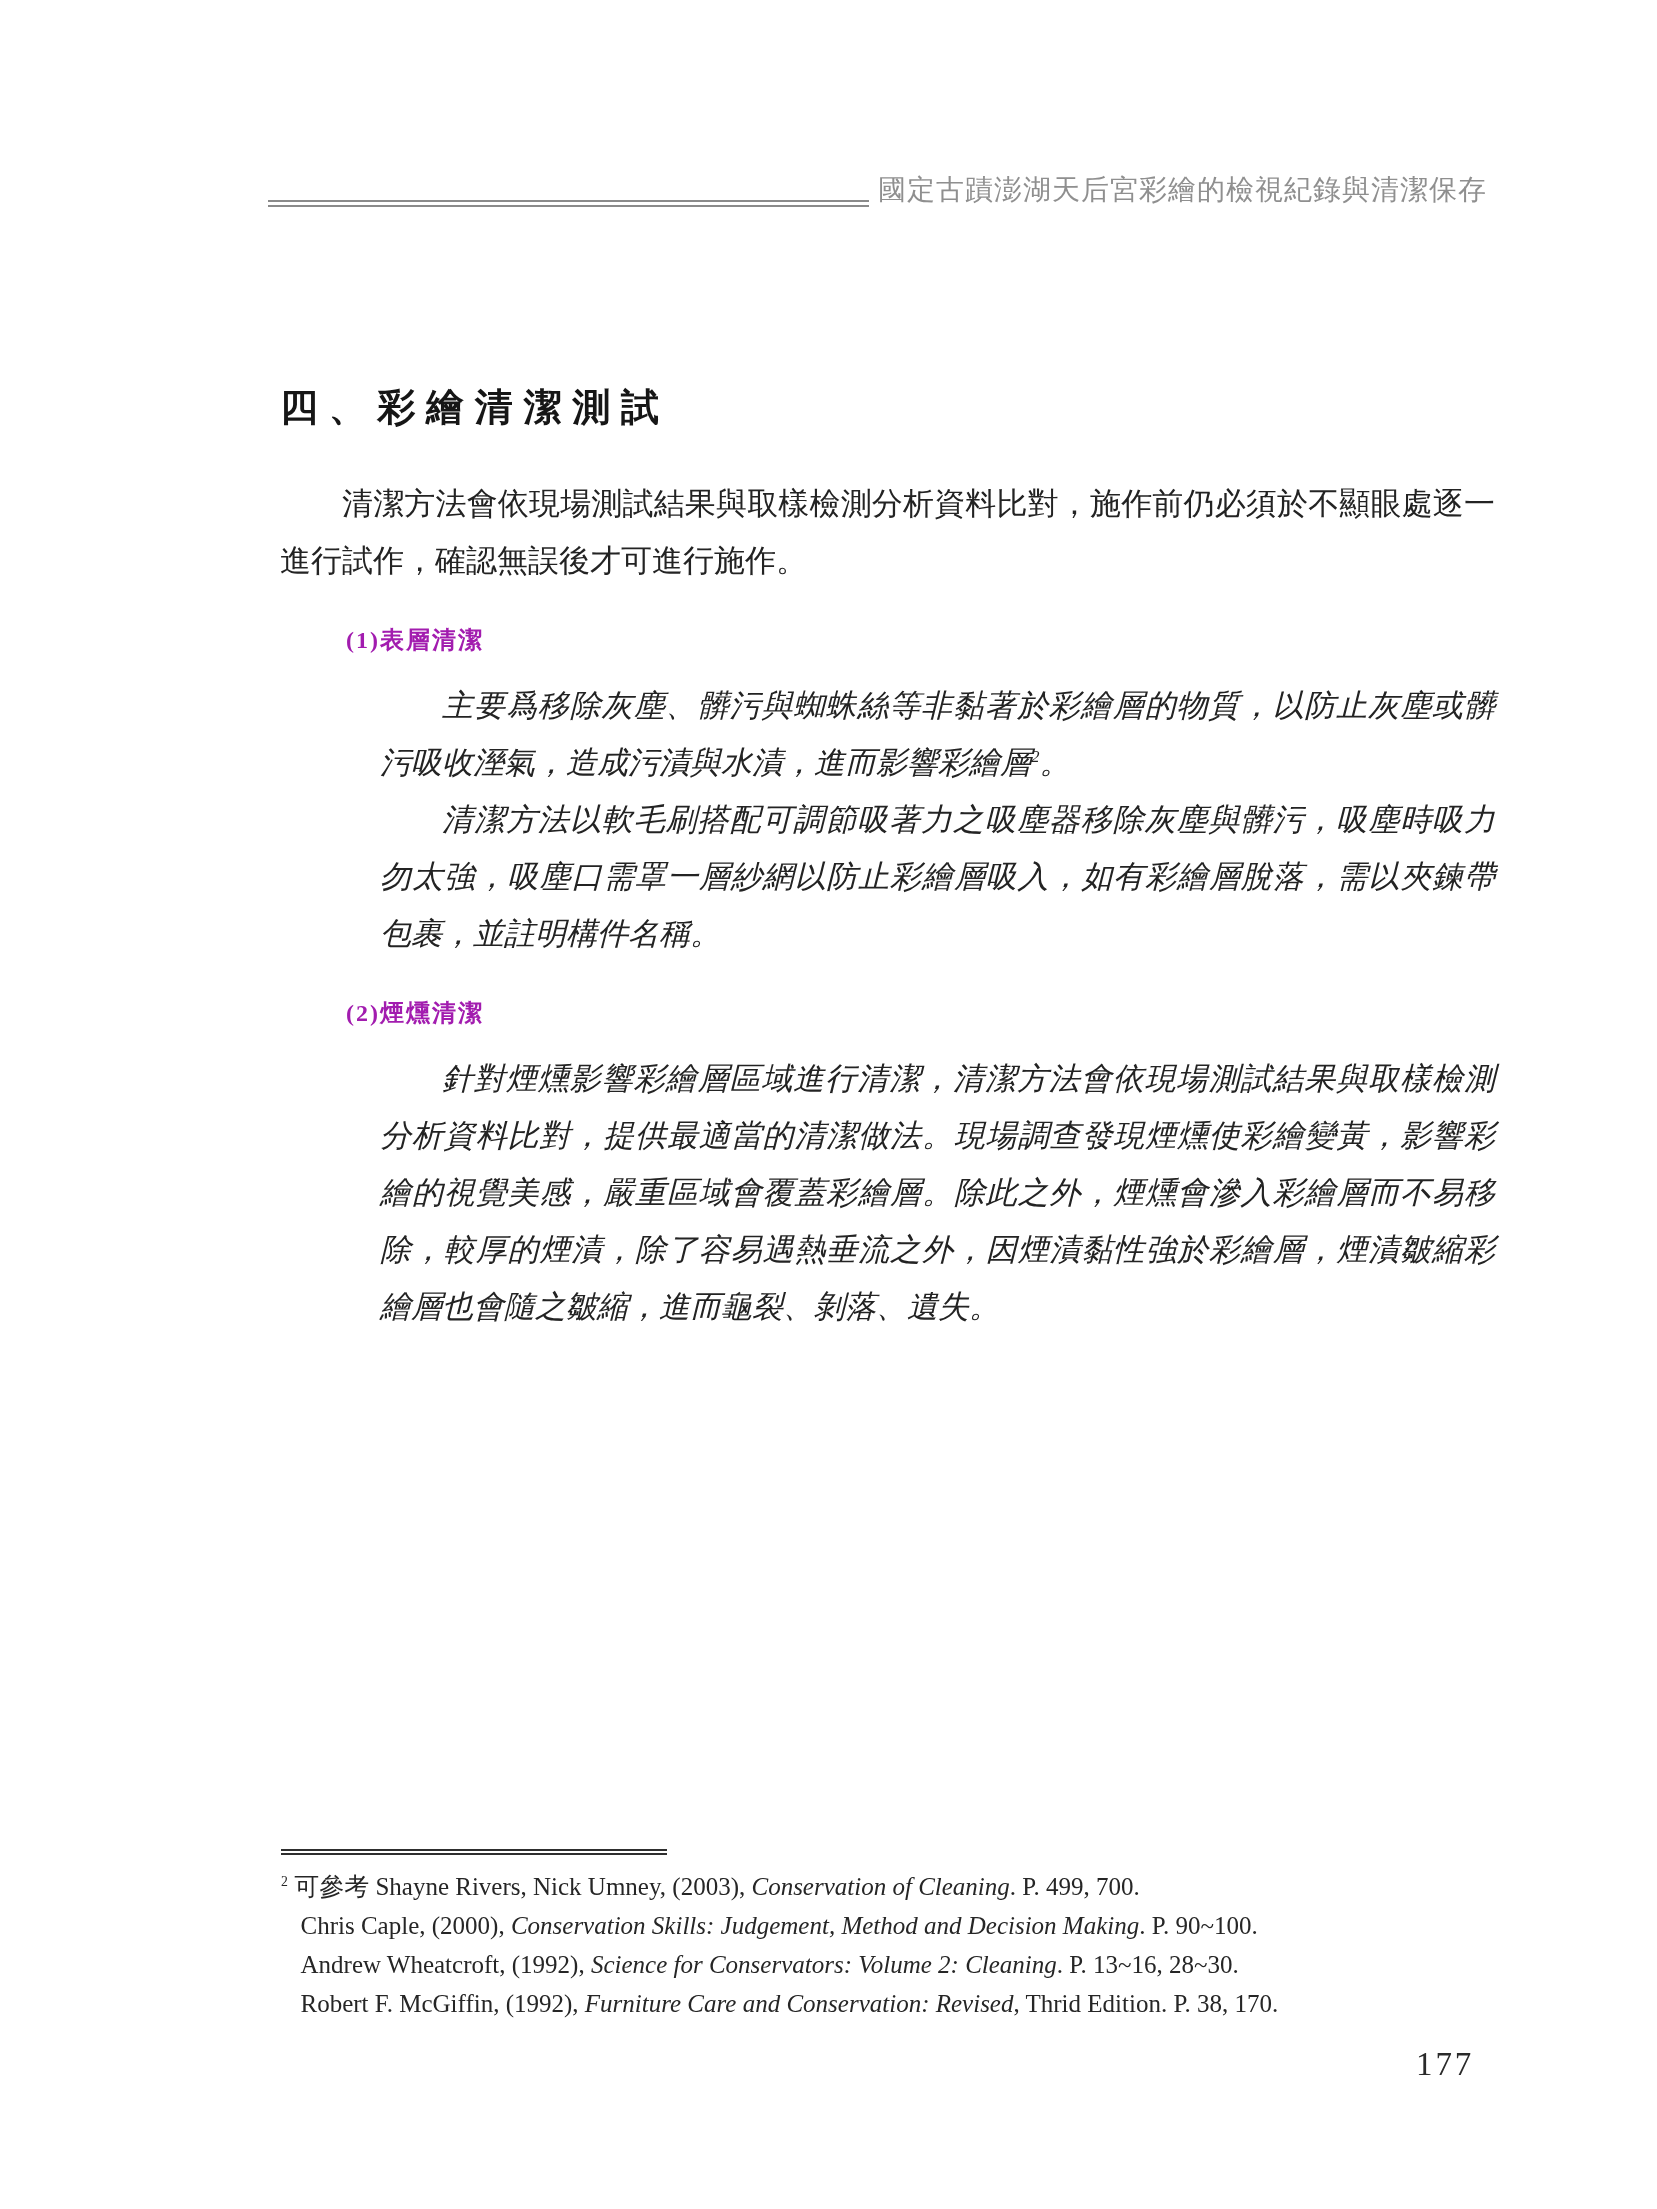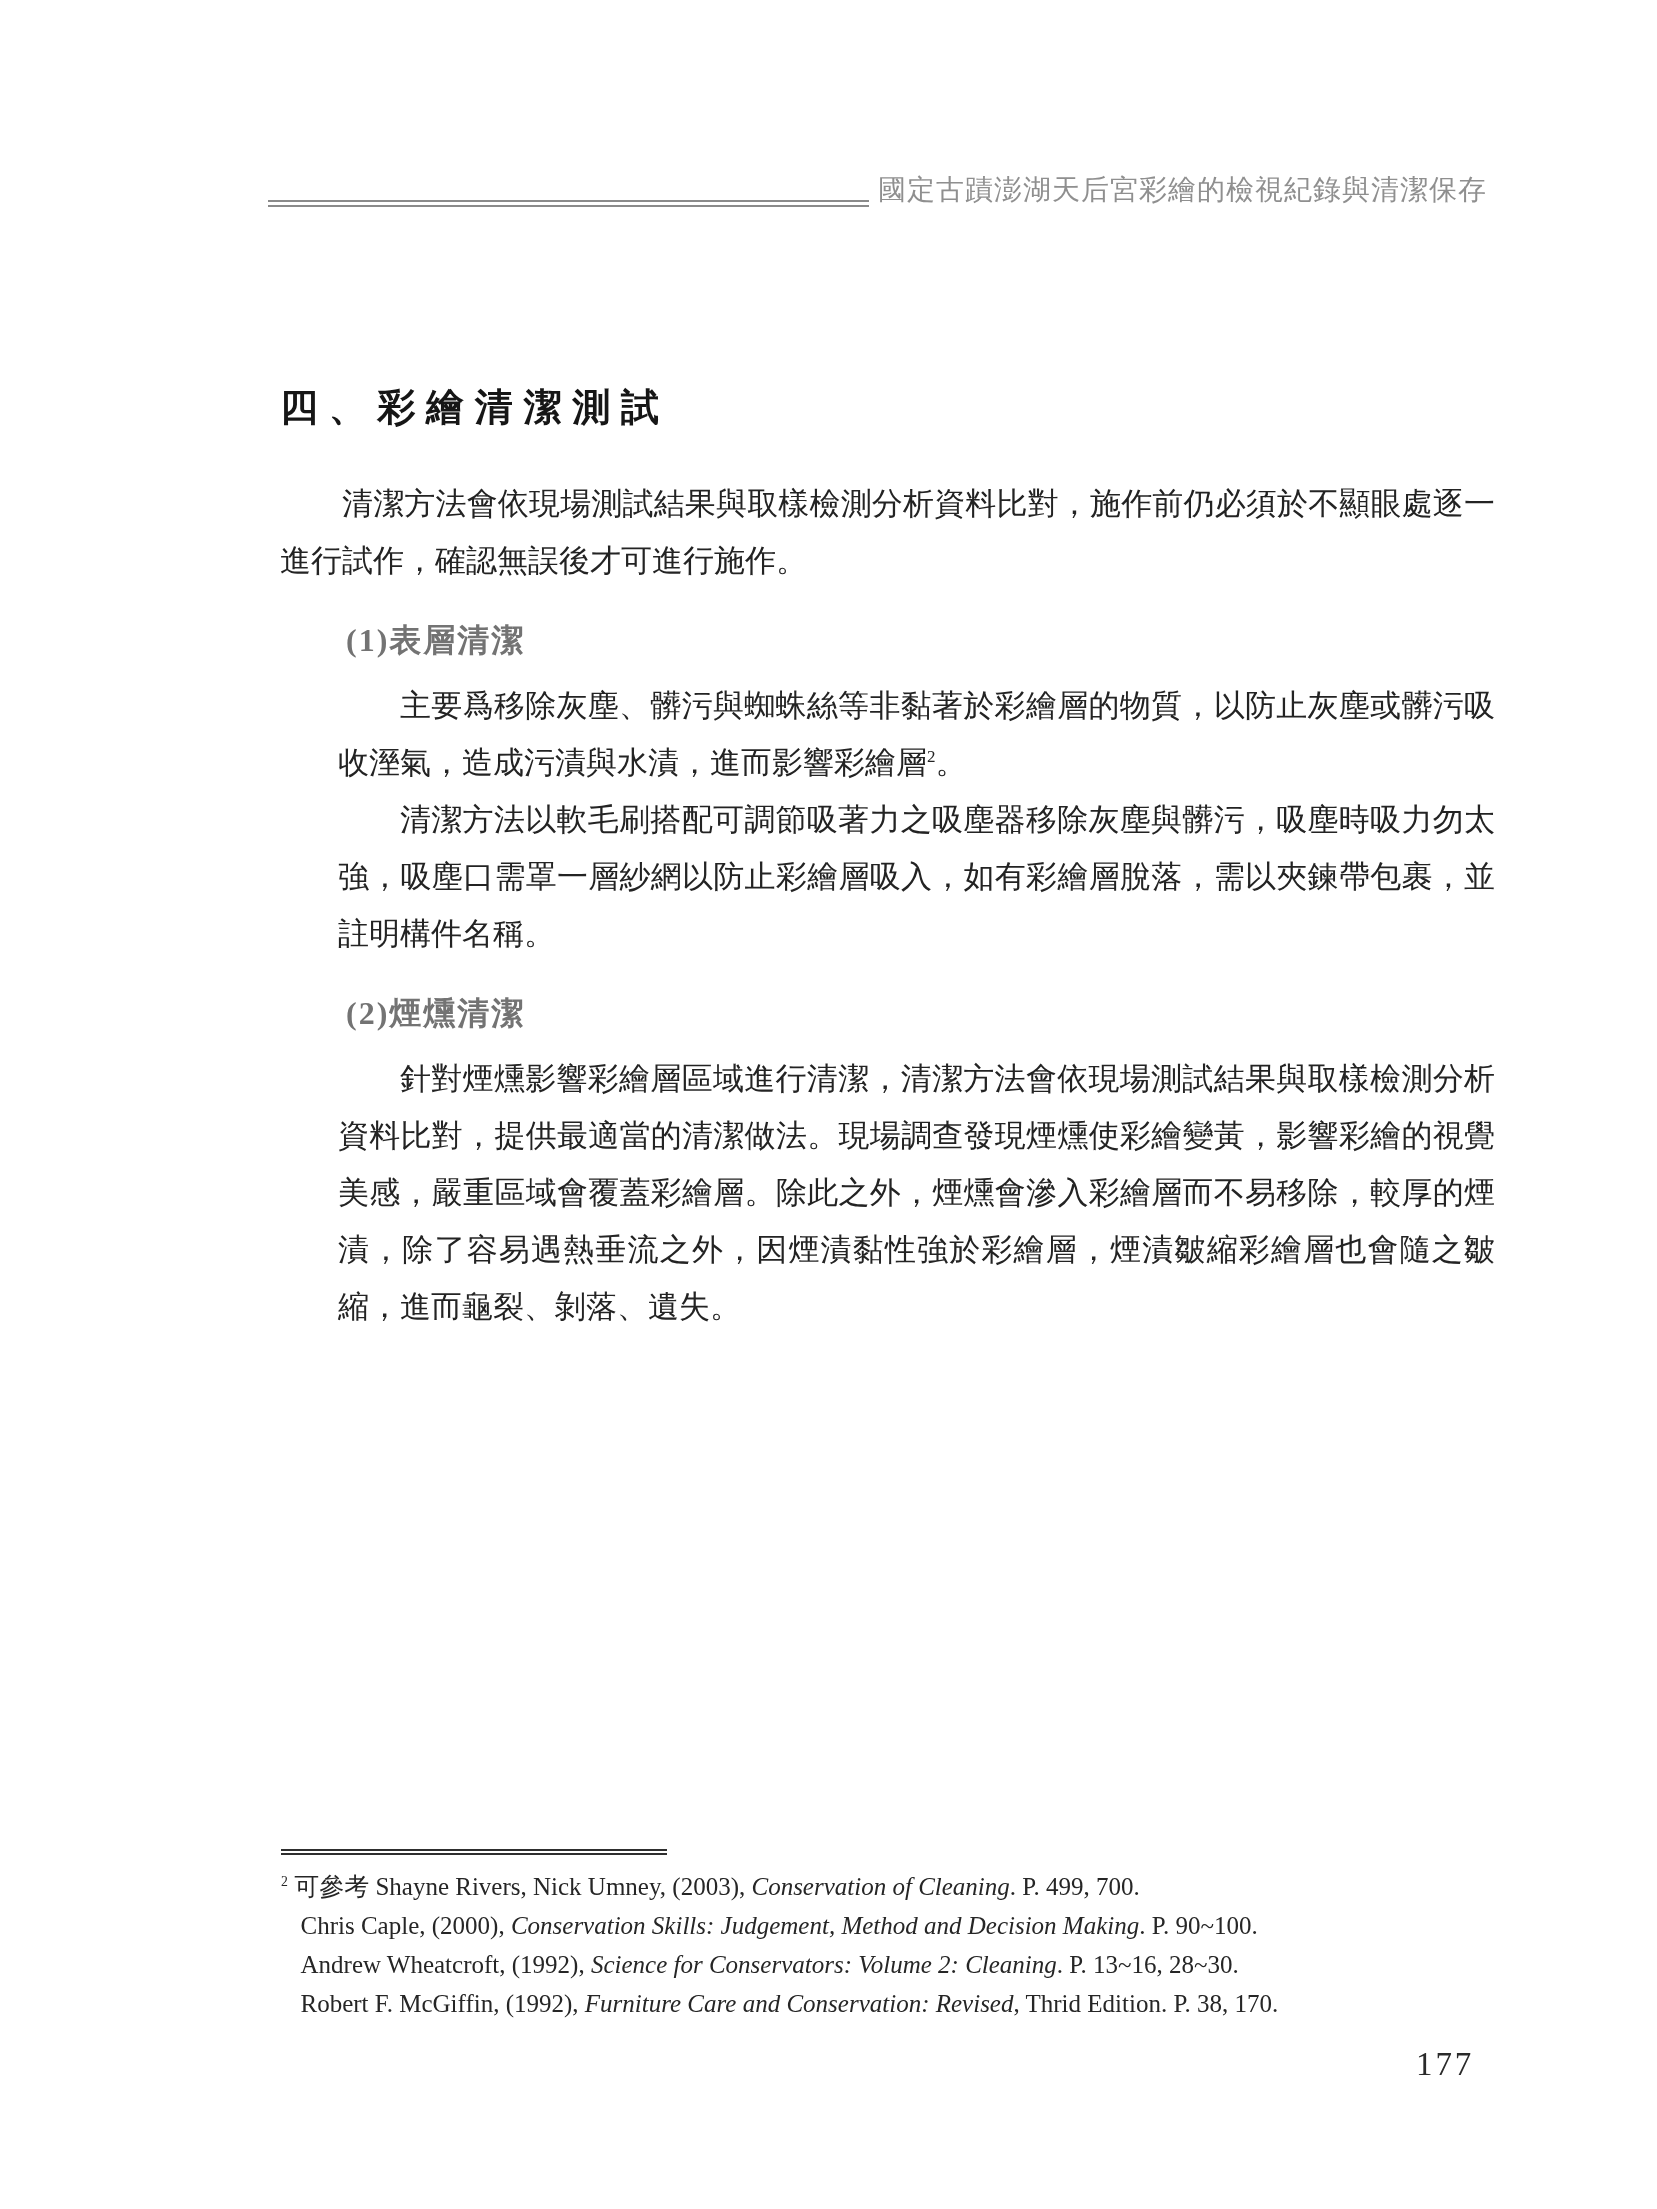--- a/index.html
+++ b/index.html
@@ -45,26 +45,26 @@
   .content p{
     margin:0;
     font-size:31px;
     line-height:1.84;
     text-align:justify;
     text-indent:2em;
     color:var(--ink);
   }
   .content h2{
     margin:29px 0 13.7px 66px;
-    font-size:32px;line-height:45px;
+    font-size:24px;line-height:45px;
     font-weight:600;
     letter-spacing:2px;
-    color:#737373;
+    color:#a21caf;
   }
-  .content p.indent{margin-left:58px;}
+  .content p.indent{margin-left:100px;font-style:italic;}
   sup{font-size:0.55em;vertical-align:super;line-height:0;}
   
   .footnotes{
     position:absolute;left:281px;top:1849px;width:1215px;
     font-size:25px;line-height:39px;color:#262626;
   }
   .fn-rule{
     width:386px;height:2px;
     border-top:2.9px solid var(--fnrule);
     border-bottom:2px solid var(--fnrule);

